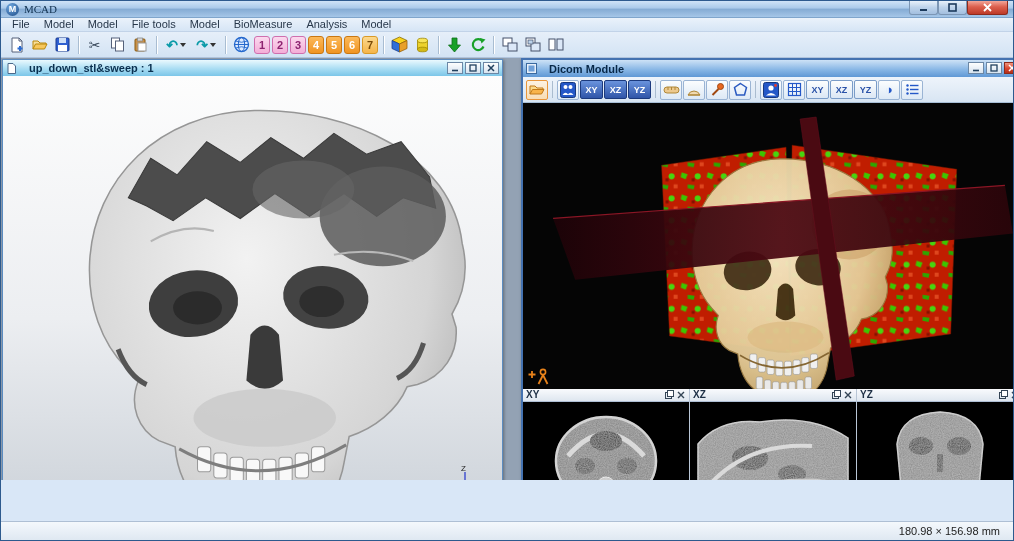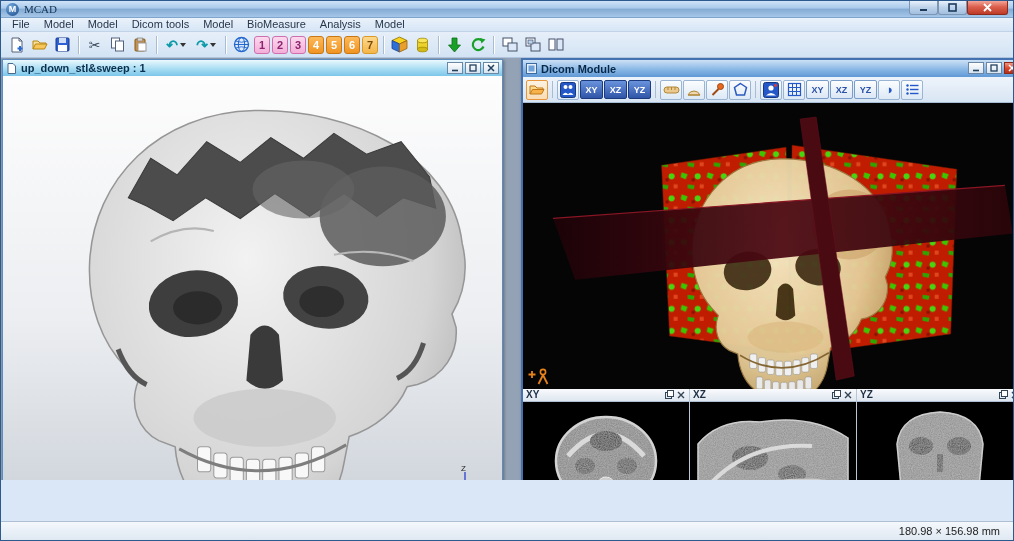--- a/index.html
+++ b/index.html
@@ -28,21 +28,21 @@
   .sep { width:1px; height:18px; background:#a9bdd2; margin:0 4px; box-shadow:1px 0 0 #fff; }
   .num { width:16px; height:18px; margin:0 1px; border-radius:3px; font-size:11px; font-weight:bold; display:flex; align-items:center; justify-content:center; border:1px solid; padding:0; }
   .num.pink { background:linear-gradient(#fbd9ee,#f3aed8); border-color:#cf6fae; color:#8d2470; }
   .num.orange { background:linear-gradient(#fcb95a,#f09422); border-color:#c97712; color:#fff; }
   .num.amber { background:linear-gradient(#fcd98e,#f5b54a); border-color:#d99a28; color:#7a4a06; }
 
   
   .mdi { flex:1; position:relative; background:#93a2b4; overflow:hidden; }
 
   .child { position:absolute; border:1px solid #5c8cc0; background:#dce6f2; box-shadow:1px 1px 3px rgba(0,0,0,.35); }
-  .childbar { height:16px; display:flex; align-items:center; padding:0 3px; gap:4px; position:relative; }
+  .childbar { height:16px; display:flex; align-items:center; padding:0 3px; gap:12px; position:relative; }
   .leftwin { left:1px; top:1px; width:501px; height:459px; }
   .leftwin .childbar { background:linear-gradient(#eaf9fe,#a9ddf3 55%,#7cc6e8); color:#0a3050; }
   .childtitle { font-size:11px; font-weight:bold; white-space:nowrap; }
   .childbtns { position:absolute; right:3px; top:2px; display:flex; gap:2px; }
   .cbtn { width:16px; height:12px; border:1px solid #6b87a5; background:linear-gradient(#fdfefe,#d7e4f0); display:flex; align-items:center; justify-content:center; padding:0; }
   .cbtn.red { background:linear-gradient(#f2977f,#d8452f 55%,#b22f1a); border-color:#8e2a1c; }
 
   .model-view { position:absolute; left:0; top:16px; right:0; bottom:0; background:linear-gradient(#fdfdfd,#eceef1 55%,#ccd2d9); }
   .model-view svg.scene { position:absolute; inset:0; }
   .axis-triad { position:absolute; right:8px; bottom:4px; width:46px; height:48px; }
@@ -160,21 +160,21 @@
             <path d="M1,1 L8,8 M8,1 L1,8" stroke="#fff" stroke-width="1.8"></path>
           </svg>
       </button>
     </div>
   </div>
 
   <div class="menubar">
     <span class="menuitem">File</span>
     <span class="menuitem">Model</span>
     <span class="menuitem">Model</span>
-    <span class="menuitem">Dicom tools</span>
+    <span class="menuitem">File tools</span>
     <span class="menuitem">Model</span>
     <span class="menuitem">BioMeasure</span>
     <span class="menuitem">Analysis</span>
     <span class="menuitem">Model</span>
   </div>
 
   <div class="toolbar">
     <button class="tbtn">
       <svg width="16" height="16">
         <path d="M3,1 h7 l3,3 v11 h-10 Z" fill="#fff" stroke="#55617a" stroke-width="1"></path>

